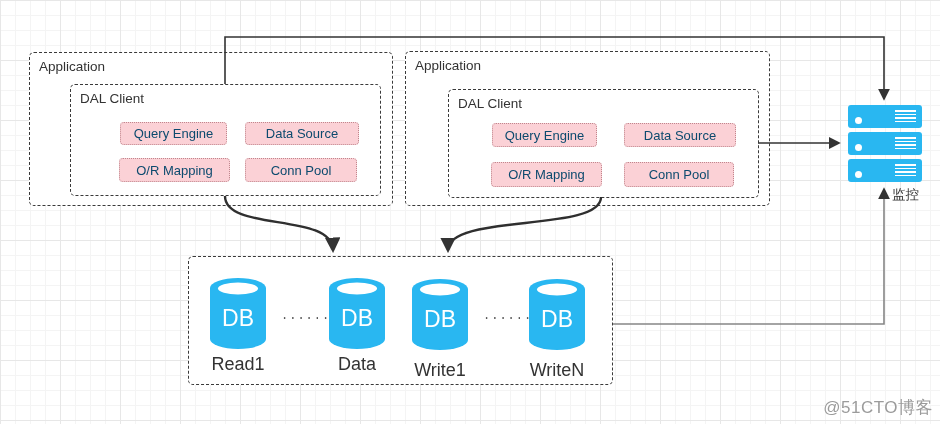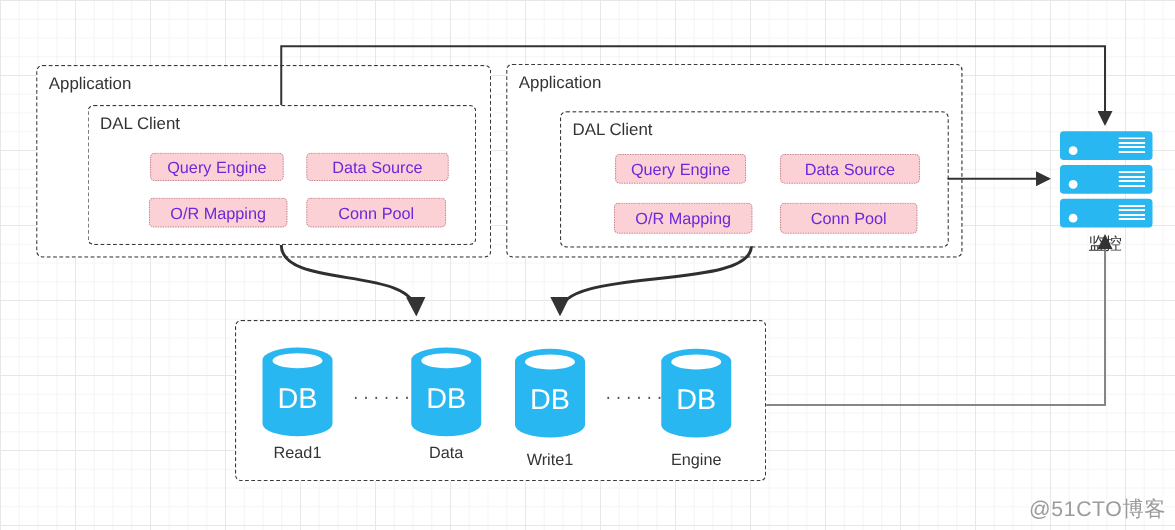--- a/index.html
+++ b/index.html
@@ -33,30 +33,30 @@
     font-size: 13.5px;
     color: #333;
     white-space: nowrap;
   }
   .module {
     position: absolute;
     background: #fbd1d6;
     border: 1.5px dotted #c0868d;
     border-radius: 4px;
     display: flex; align-items: center; justify-content: center;
-    font-size: 13px; color: #6d28d9;
+    font-size: 13px; color: #0c4a6e;
     white-space: nowrap;
   }
   .db-group { position: absolute; width: 58px; }
   .db-group svg { display: block; }
   .db-caption {
     position: absolute;
     left: -20px; right: -20px;
     text-align: center;
-    font-size: 13px; color: #333;
+    font-size: 18px; color: #333;
   }
   .cap-read  { top: 77px; }
   .cap-write { top: 82px; }
   .dots {
     position: absolute;
     font-size: 12px; color: #555;
     letter-spacing: 1px;
     font-family: "Liberation Mono", "DejaVu Sans Mono", monospace;
   }
   .server-stack { position: absolute; left: 848px; top: 105px; width: 74px; }
@@ -76,21 +76,21 @@
   .server-vents {
     position: absolute;
     right: 6px; top: 5px;
     width: 21px; height: 13px;
     background: repeating-linear-gradient(to bottom, #fff 0 1.6px, transparent 1.6px 3.6px);
   }
   .monitor-label {
     position: absolute;
     left 849px;
     left: 849px; top: 186px; width: 70px;
-    text-align: center;
+    text-align: right;
     font-size: 13.5px; color: #333;
     z-index: 6;
   }
   .connectors {
     position: absolute;
     left: 0; top: 0;
     z-index: 5;
     pointer-events: none;
   }
   .watermark {
@@ -163,21 +163,21 @@
     </div>
 
     <span class="dots" style="left:294px; top:52px;">......</span>
 
     <div class="db-group" style="left:339px; top:21px;">
       <svg width="58" height="73" viewBox="0 0 58 73">
         <path d="M1,11 A28,10 0 0 1 57,11 L57,62 A28,10 0 0 1 1,62 Z" fill="#29b7f1"></path>
         <ellipse cx="29" cy="11.5" rx="20" ry="6" fill="#ffffff"></ellipse>
         <text x="29" y="49" text-anchor="middle" font-size="23" fill="#ffffff">DB</text>
       </svg>
-      <div class="db-caption cap-write">Engine</div>
+      <div class="db-caption cap-write">WriteN</div>
     </div>
   </div>
 
   <div class="server-stack">
     <div class="server-row" style="top:0;">
       <span class="server-led"></span>
       <span class="server-vents"></span>
     </div>
     <div class="server-row" style="top:27px;">
       <span class="server-led"></span>

